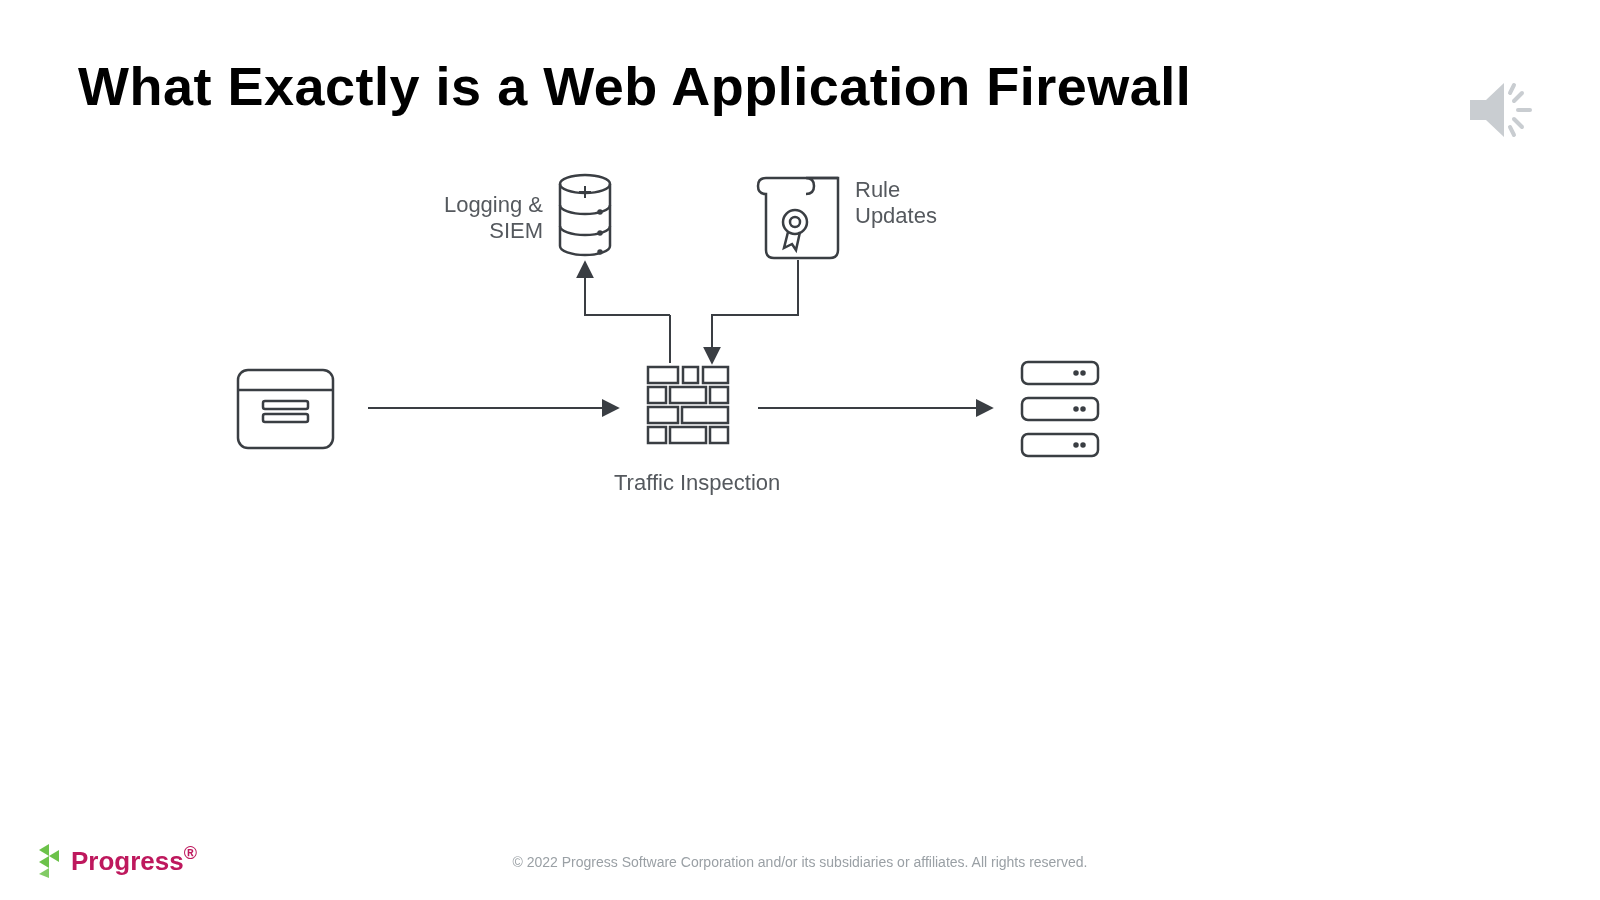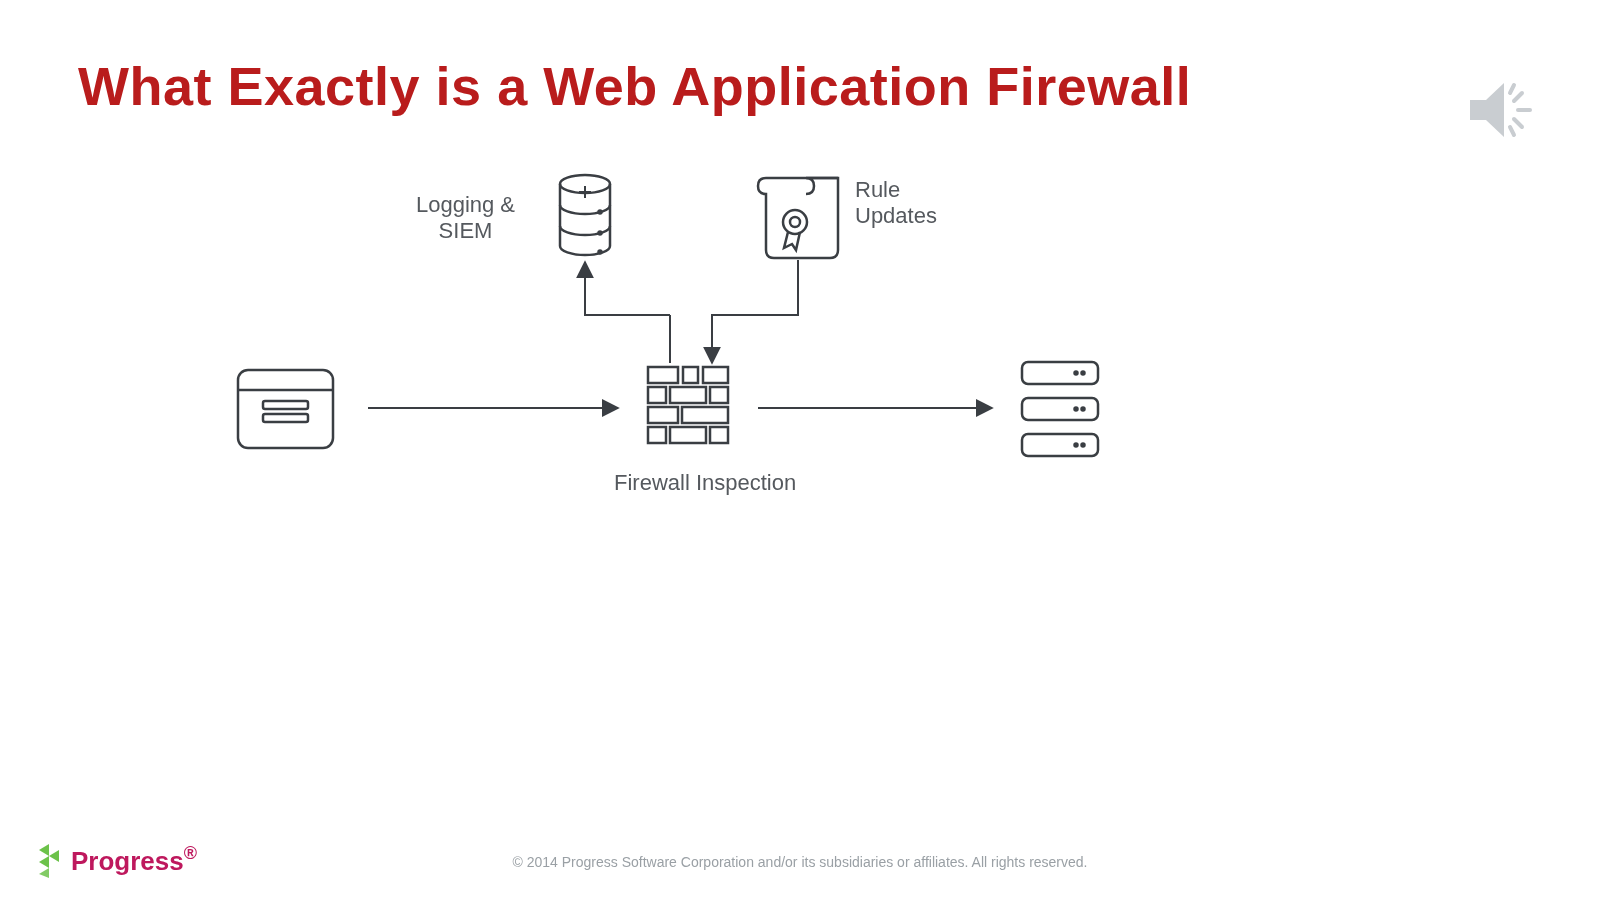--- a/index.html
+++ b/index.html
@@ -1,32 +1,32 @@
 <!DOCTYPE html>
 <html><head>
 <meta charset="utf-8">
 <style>
   html,body{margin:0;padding:0;width:1600px;height:900px;background:#fff;font-family:Arial,Helvetica,sans-serif;position:relative;overflow:hidden}
-  .title{position:absolute;left:78px;top:55px;font-size:54px;font-weight:700;color:#b91c1c;letter-spacing:.5px}
+  .title{position:absolute;left:78px;top:55px;font-size:54px;font-weight:700;color:#000000;letter-spacing:.5px}
   .lbl{position:absolute;color:#55595e;font-size:22px;line-height:1.2}
-  .lbl.right{text-align:center}
+  .lbl.right{text-align:right}
   .diagram{position:absolute;left:0;top:0}
   .footer{position:absolute;bottom:30px;width:100%;text-align:center;font-size:14px;color:#9aa0a5}
   .logo{position:absolute;left:35px;bottom:22px;display:flex;align-items:center;font-weight:700;font-size:26px;color:#be185d}
   .logo svg{margin-right:6px}
   .speaker{position:absolute;right:50px;top:65px}
 </style>
 </head>
 <body>
 
 <div class="title">What Exactly is a Web Application Firewall</div>
 
 <div class="lbl right" style="left:388px;top:192px;width:155px">Logging &amp;<br>SIEM</div>
 <div class="lbl" style="left:855px;top:177px">Rule<br>Updates</div>
-<div class="lbl" style="left:614px;top:470px">Firewall Inspection</div>
+<div class="lbl" style="left:614px;top:470px">Traffic Inspection</div>
 
 <svg class="diagram" width="1600" height="900">
   <defs>
     <marker id="ah" viewBox="0 0 10 10" refX="9" refY="5" markerWidth="9" markerHeight="9" orient="auto">
       <path d="M0 0 L10 5 L0 10 z" fill="#3a3e43"></path>
     </marker>
   </defs>
 
   <g stroke="#3a3e43" stroke-width="2.5" fill="none">
     <rect x="238" y="370" width="95" height="78" rx="10"></rect>
@@ -116,21 +116,21 @@
     <g stroke="#c9cdd1" stroke-width="4" stroke-linecap="round">
       <line x1="54" y1="36" x2="62" y2="28"></line>
       <line x1="58" y1="45" x2="70" y2="45"></line>
       <line x1="54" y1="54" x2="62" y2="62"></line>
       <line x1="50" y1="28" x2="54" y2="20"></line>
       <line x1="50" y1="62" x2="54" y2="70"></line>
     </g>
   </svg>
 </div>
 
-<div class="footer">© 2014 Progress Software Corporation and/or its subsidiaries or affiliates. All rights reserved.</div>
+<div class="footer">© 2022 Progress Software Corporation and/or its subsidiaries or affiliates. All rights reserved.</div>
 
 <div class="logo">
   <svg width="30" height="34" viewBox="0 0 30 34">
     <g fill="#6CC24A">
       <path d="M4 6 L14 0 L14 12 Z"></path>
       <path d="M4 18 L14 12 L14 24 Z"></path>
       <path d="M14 12 L24 6 L24 18 Z"></path>
       <path d="M4 30 L14 24 L14 34 Z" opacity=".85"></path>
     </g>
   </svg>

